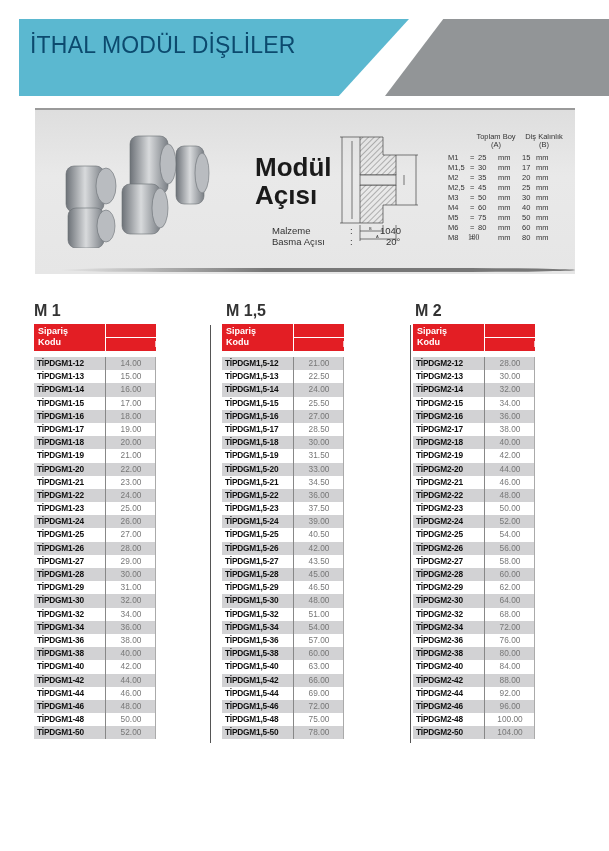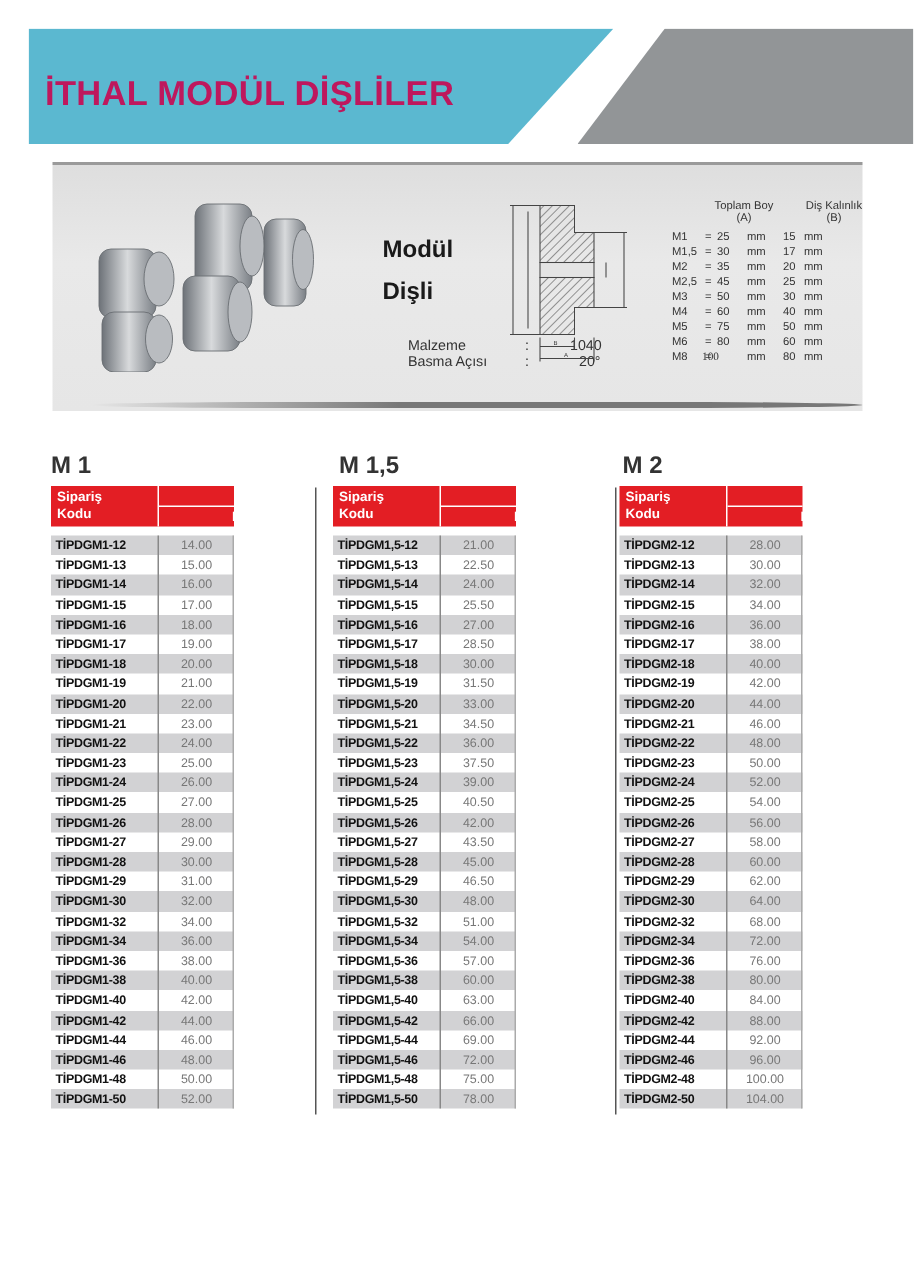--- a/index.html
+++ b/index.html
@@ -1,23 +1,23 @@
 <!DOCTYPE html>
 <html><head>
 <meta charset="utf-8">
 <style>
   html,body{margin:0;padding:0;}
   body{width:609px;height:851px;background:#fff;position:relative;overflow:hidden;font-family:"Liberation Sans",sans-serif;}
   .banner{position:absolute;left:19px;top:19px;width:390px;height:77px;background:#5bb8d0;clip-path:polygon(0 0,100% 0,82% 100%,0 100%);}
   .banner-gray{position:absolute;left:385px;top:19px;width:224px;height:77px;background:#929597;clip-path:polygon(26% 0,100% 0,100% 100%,0 100%);}
-  .title{position:absolute;left:30px;top:49px;color:#be185d;font-weight:bold;font-size:23px;letter-spacing:0.2px;}
+  .title{position:absolute;left:30px;top:32px;color:#0c4a6e;font-weight:normal;font-size:23px;letter-spacing:0.2px;}
   .spec{position:absolute;left:35px;top:108px;width:540px;height:164px;background:linear-gradient(#dedede,#e9e9e9 40%,#e6e6e6);border-top:2px solid #9a9a9a;}
   .spec-shadow{position:absolute;left:60px;top:268px;width:515px;height:4px;background:linear-gradient(90deg,#e6e6e6,#777 40%,#777);border-radius:50%/100%;}
   .gears{position:absolute;left:62px;top:128px;width:150px;height:120px;}
-  .prod-title{position:absolute;left:255px;top:153px;font-weight:bold;font-size:16px;line-height:28px;color:#1a1a1a;}
+  .prod-title{position:absolute;left:255px;top:153px;font-weight:bold;font-size:26px;line-height:28px;color:#1a1a1a;}
   .mat{position:absolute;left:256px;top:225px;font-size:9.5px;color:#333;line-height:11px;}
   .mat span{display:inline-block;margin-left:16px;}
   .drawing{position:absolute;left:338px;top:133px;width:85px;height:110px;}
   .dims{position:absolute;left:448px;top:133px;font-size:7.5px;color:#333;}
   .dims .hdr{position:absolute;top:0;white-space:nowrap;text-align:center;line-height:8px;}
   .dims .row{position:absolute;left:0;white-space:nowrap;height:10px;}
   .dims .row span{position:absolute;top:0;}
   .section-title{position:absolute;top:302px;font-weight:bold;font-size:16px;color:#333;}
   .vline{position:absolute;width:1px;background:#555;top:325px;height:418px;}
   .table{position:absolute;top:324px;width:122px;text-decoration:underline;}
@@ -61,21 +61,21 @@
     <ellipse cx="44" cy="58" rx="10" ry="18" fill="#b9bcc0"></ellipse>
     <ellipse cx="44" cy="98" rx="9" ry="16" fill="#b9bcc0"></ellipse>
     <ellipse cx="106" cy="36" rx="8" ry="20" fill="#b9bcc0"></ellipse>
     <ellipse cx="98" cy="80" rx="8" ry="20" fill="#b9bcc0"></ellipse>
     <ellipse cx="140" cy="45" rx="7" ry="20" fill="#b9bcc0"></ellipse>
   </g>
 </svg>
 
 <div class="prod-title">
   <div>Modül</div>
-  <div>Dişli</div>
+  <div>Açısı</div>
 </div>
 
 <div class="mat">
   <div>
     <span style="width:62px">Malzeme</span><span style="width:14px">:</span><span>1040</span>
   </div>
   <div>
     <span style="width:62px">Basma Açısı</span><span style="width:20px">:</span><span>20°</span>
   </div>
 </div>
@@ -106,21 +106,21 @@
   </g>
   <text x="31" y="97" font-size="4" fill="#333">B</text>
   <text x="38" y="105" font-size="4" fill="#333">A</text>
 </svg>
 
 <div class="dims">
   <div class="hdr" style="left:28px;width:40px">
     <div>Toplam Boy</div>
     <div>(A)</div>
   </div>
-  <div class="hdr" style="left:87px;width:42px">
+  <div class="hdr" style="left:75px;width:42px">
     <div>Diş Kalınlık</div>
     <div>(B)</div>
   </div>
   <div id="dims-rows">
       <div class="row" style="top: 20px;">
         <span style="left: 0px;">M1</span>
         <span style="left: 22px;">=</span>
         <span style="left: 30px;">25</span>
         <span style="left: 50px;">mm</span>
         <span style="left: 74px;">15</span>

